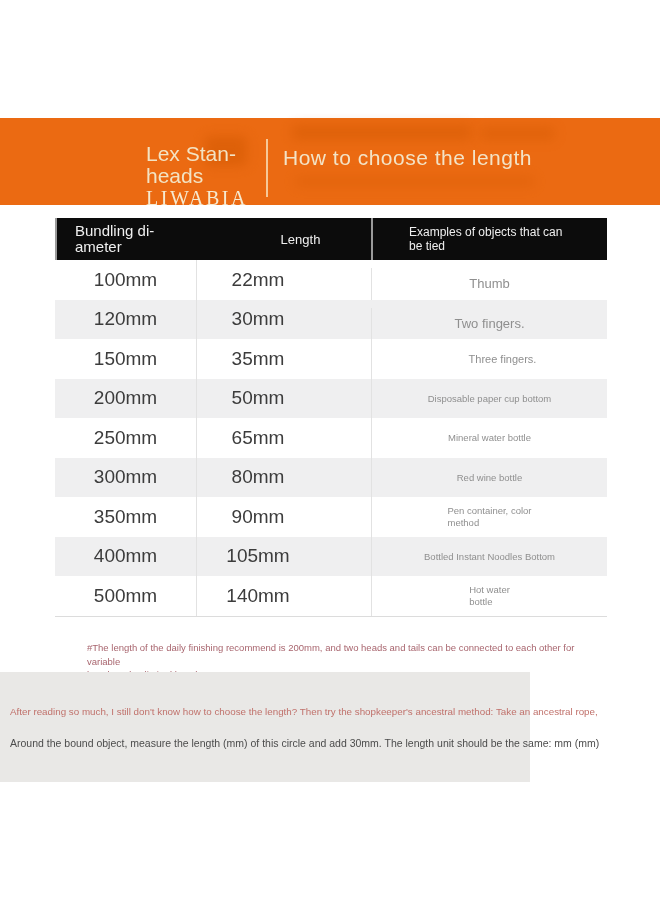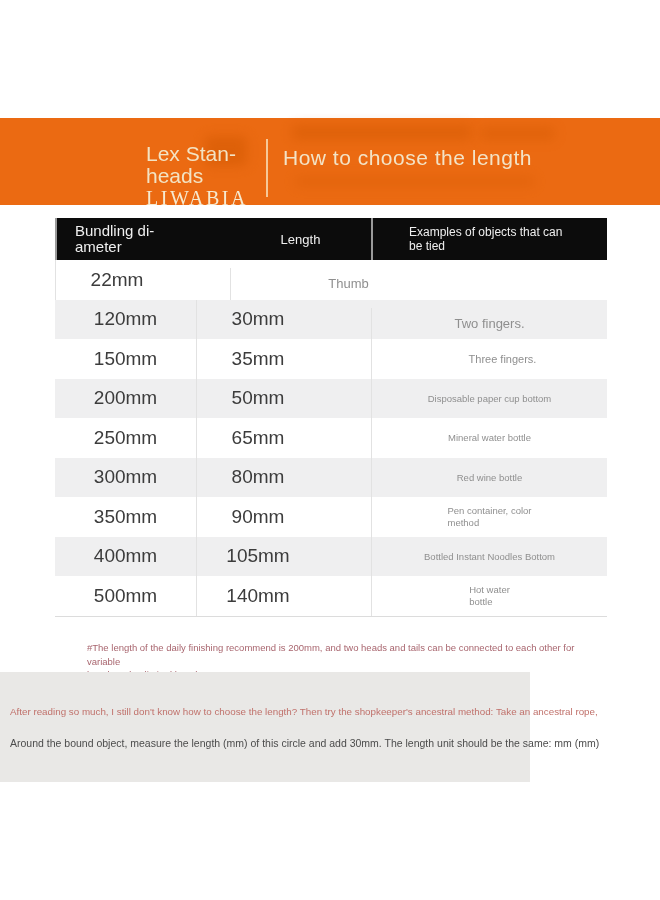--- a/index.html
+++ b/index.html
@@ -76,20 +76,21 @@
   <div class="tbl">
     <div class="thead">
       <div class="th c2 pre">Bundling di-
 ameter</div>
       <div class="th c1">Length</div>
       <div class="th c3 pre">Examples of objects that can
 be tied</div>
     </div>
     <div class="tbody">
       <div class="tr">
+        <div class="td c1">100mm</div>
         <div class="td c2">22mm</div>
         <div class="td c3 ex-a">
             <span>Thumb</span>
           </div>
       </div>
       <div class="tr shaded">
         <div class="td c1">120mm</div>
         <div class="td c2">30mm</div>
         <div class="td c3 ex-a">
             <span>Two fingers.</span>

